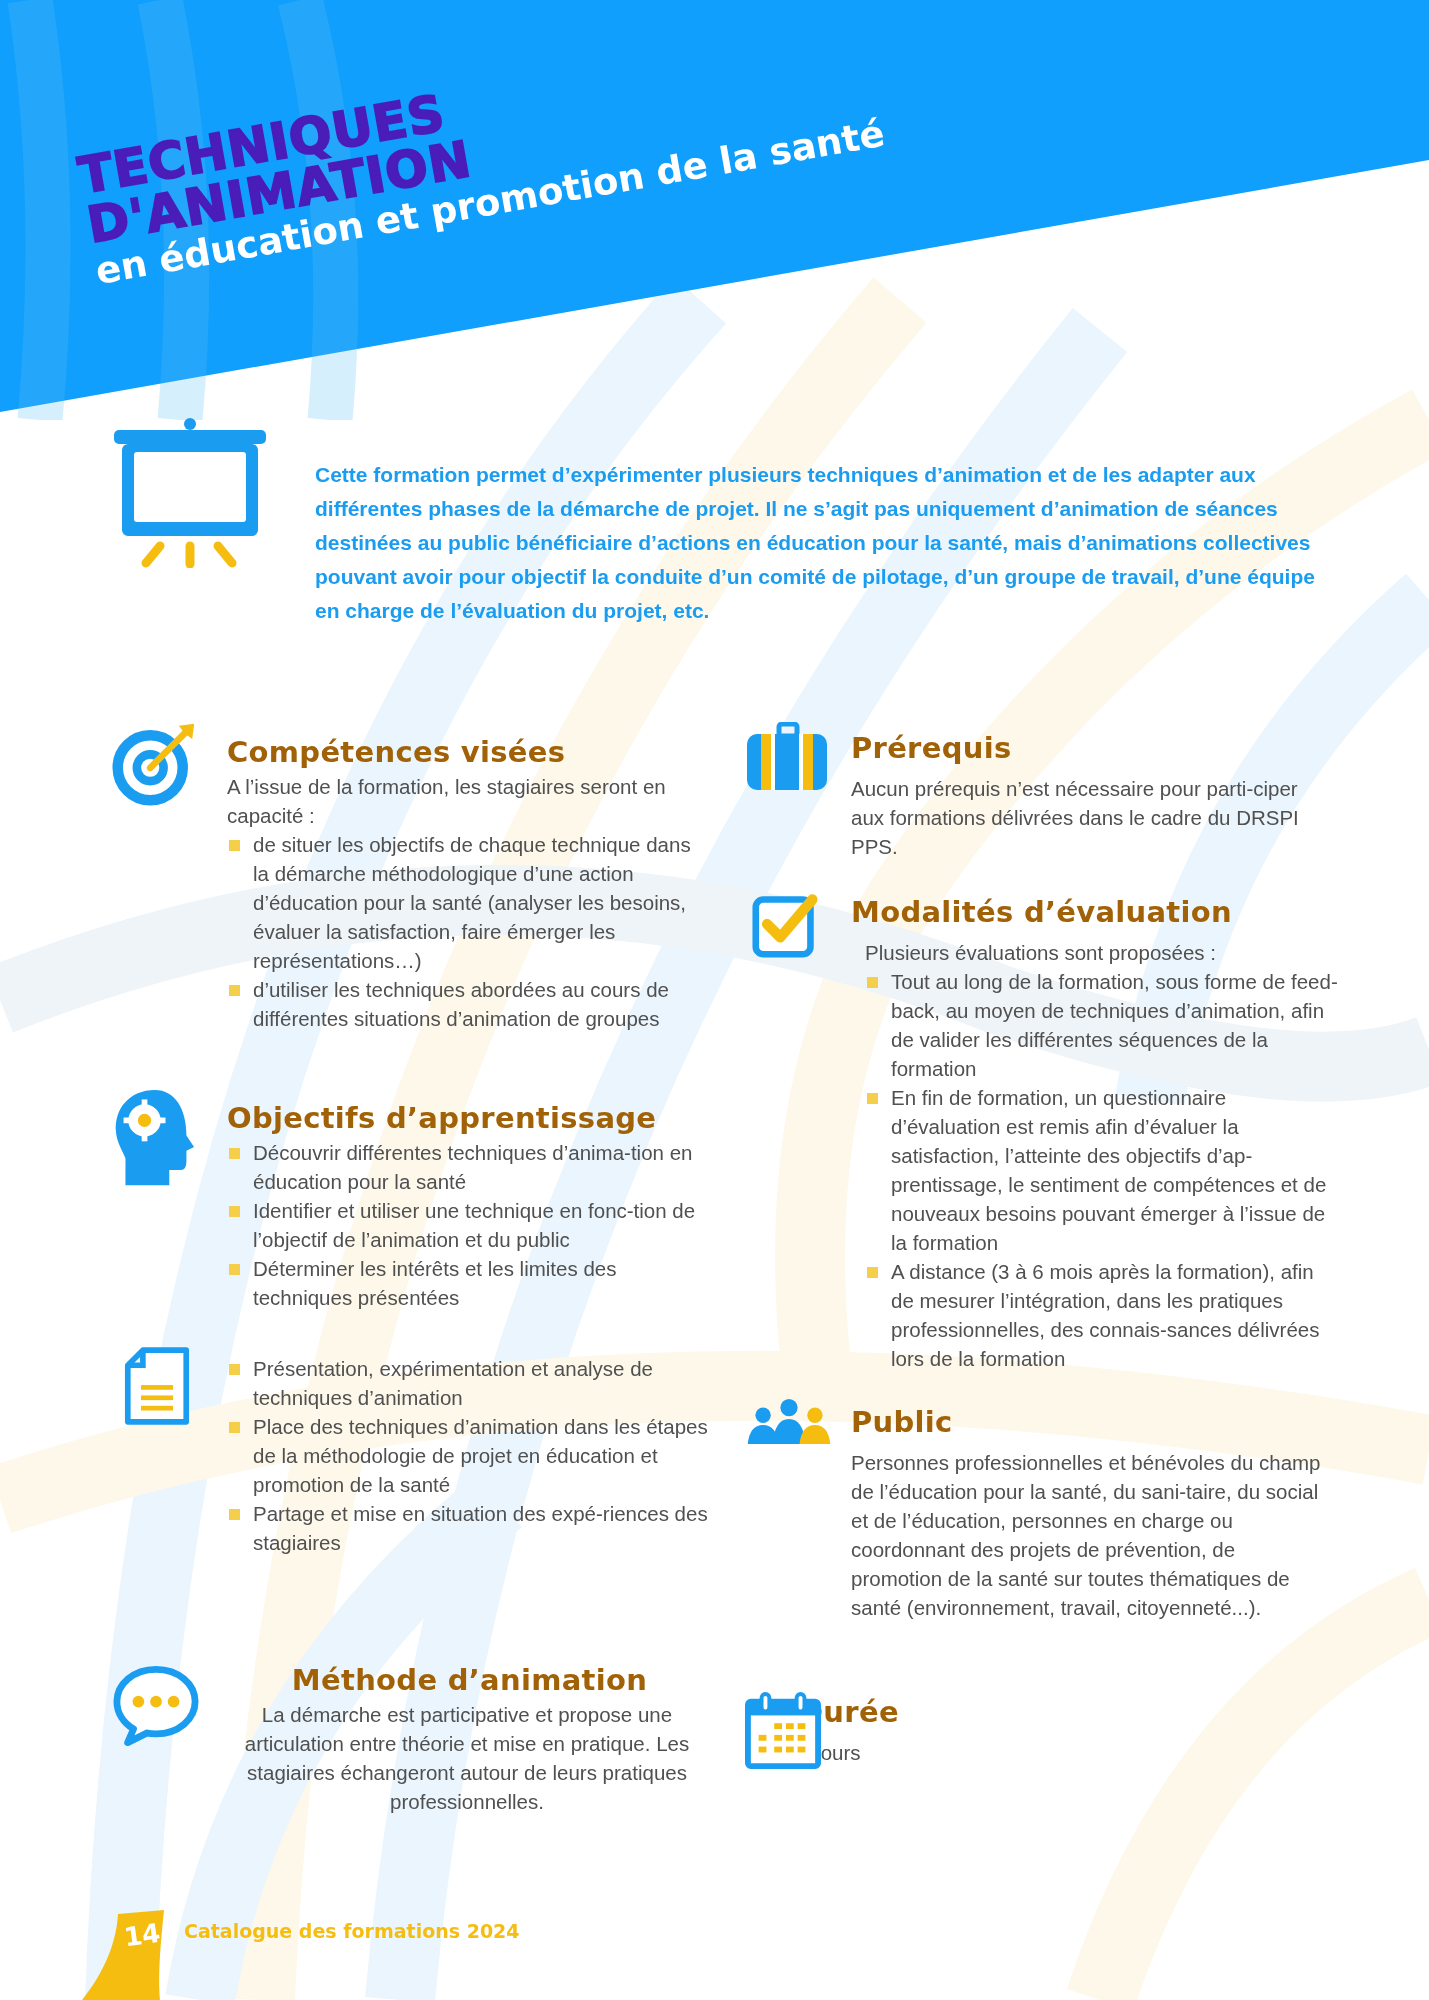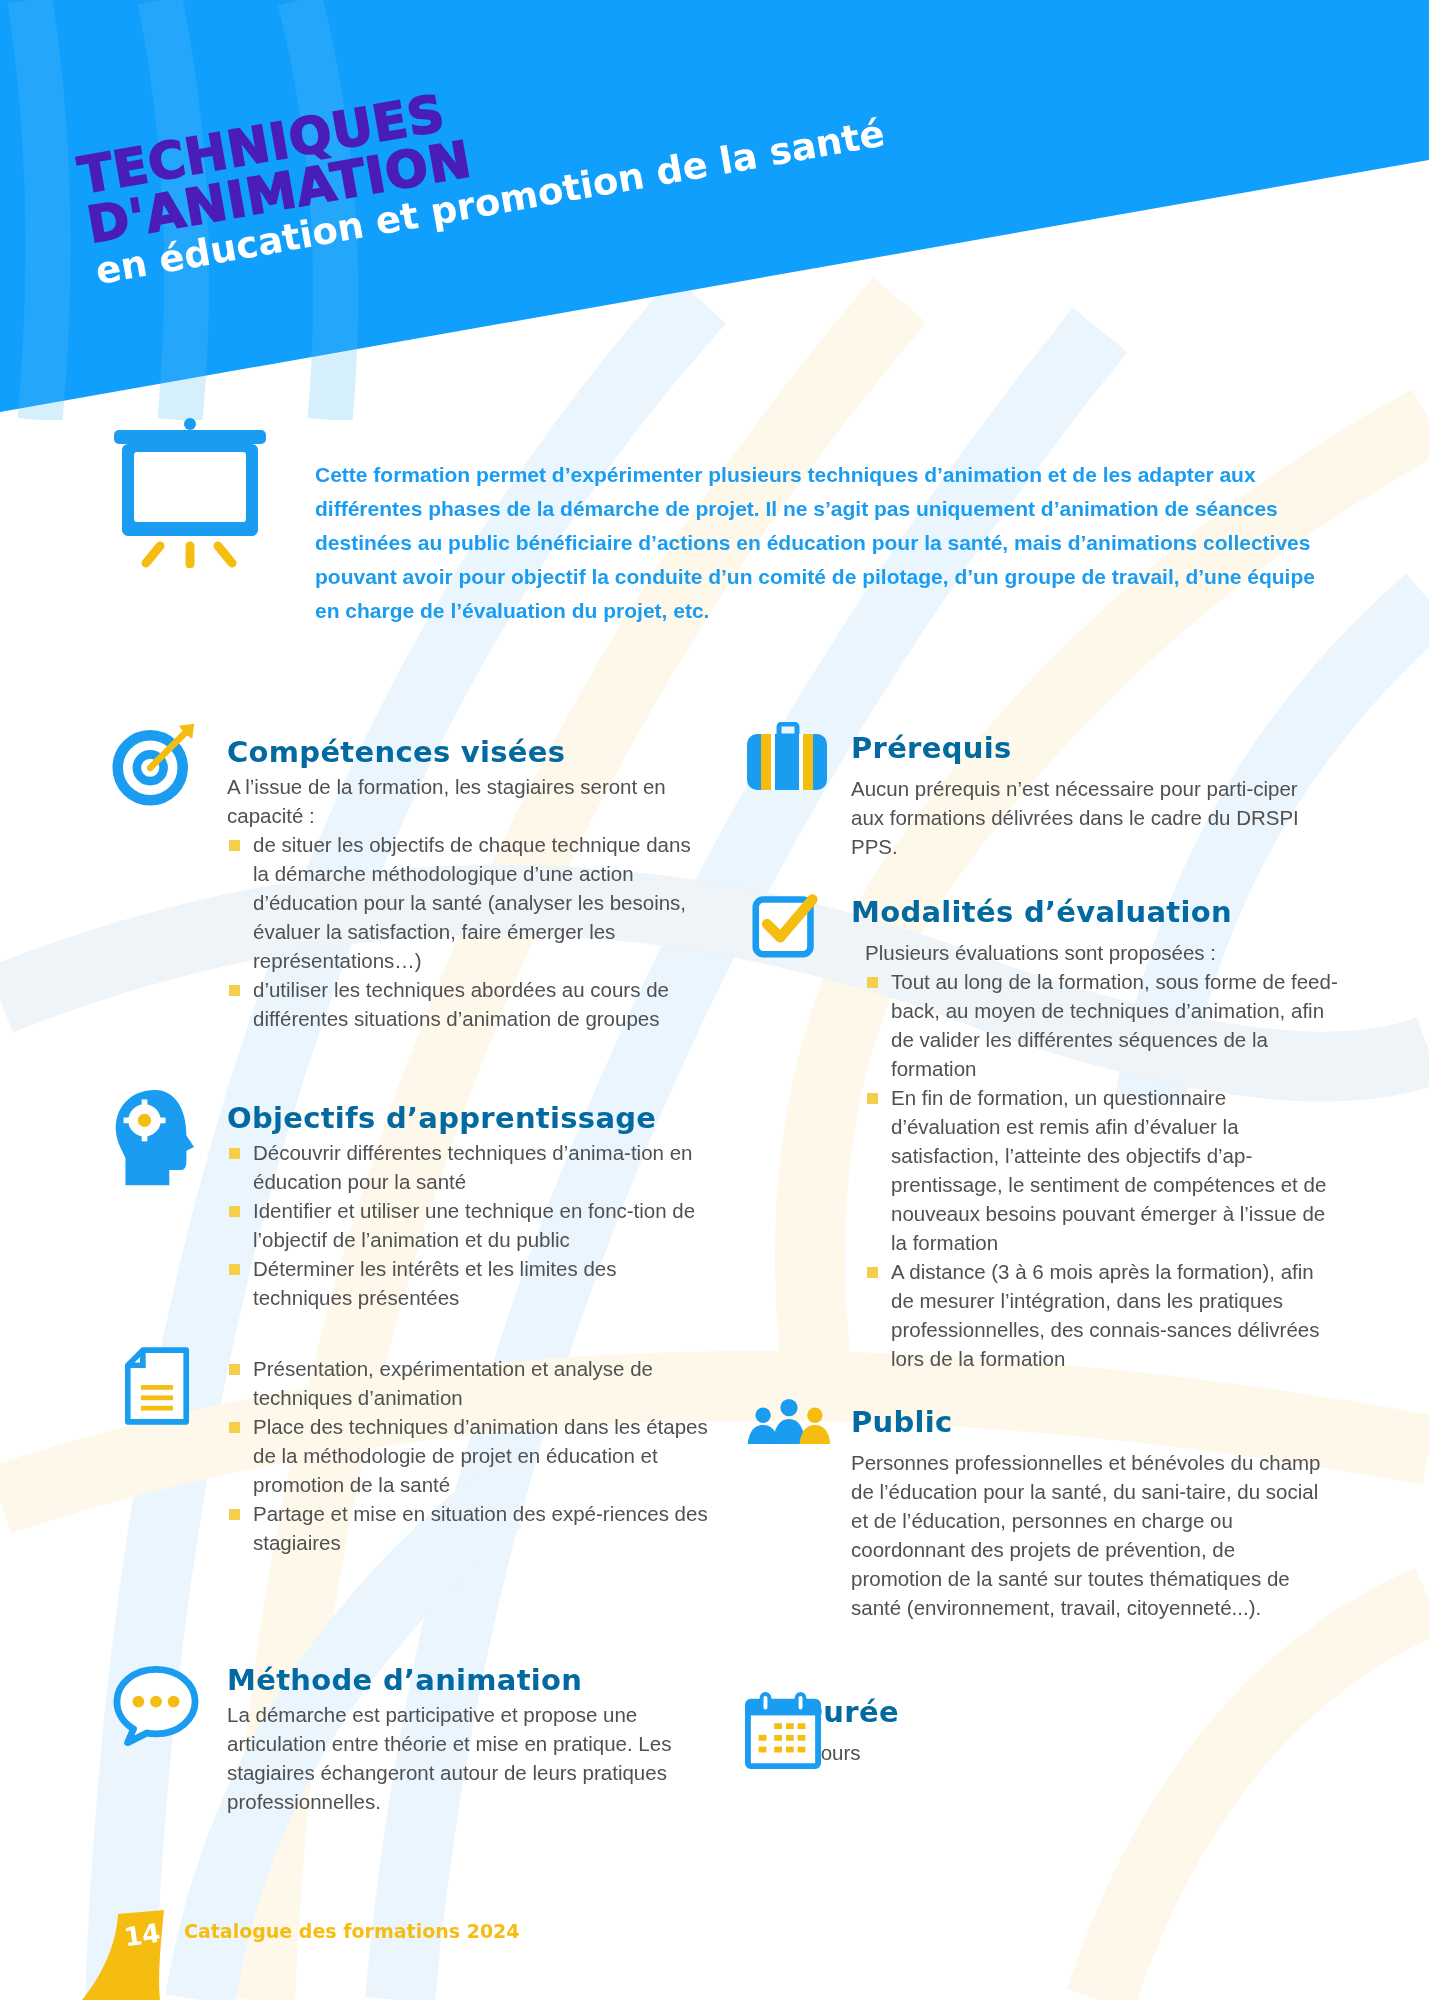--- a/index.html
+++ b/index.html
@@ -28,21 +28,21 @@
   .intro { position: absolute; left: 112px; top: 418px; width: 1210px; z-index: 3; display: flex; }
   .intro-icon { width: 158px; height: 150px; flex: none; }
   .intro-text {
     margin-left: 45px; margin-top: 40px; width: 1000px;
     color: #1a9cf0; font-weight: bold; font-size: 21px; line-height: 34px;
   }
 
   .section { position: absolute; z-index: 3; }
   .sec-icon { position: absolute; left: 0; top: 0; }
   .sec-title {
-    font-family: "DejaVu Sans", sans-serif; font-weight: bold; color: #0369a1;
+    font-family: "DejaVu Sans", sans-serif; font-weight: bold; color: #a16207;
     font-size: 29px; line-height: 36px; letter-spacing: 0.3px;
   }
   .sec-body { color: #505050; font-size: 20.5px; line-height: 29px; margin-top: 2px; }
   .sec-body ul { list-style: none; }
   .sec-body li { position: relative; padding-left: 26px; }
   .sec-body li::before {
     content: ""; position: absolute; left: 2px; top: 10px; width: 11px; height: 11px; background: #f6cf4a;
   }
 
   .footer { position: absolute; left: 0; top: 1900px; width: 600px; height: 100px; z-index: 3; }
@@ -156,21 +156,21 @@
     <div class="sec-body">
       <ul>
         <li>Présentation, expérimentation et analyse de techniques d’animation</li>
         <li>Place des techniques d’animation dans les étapes de la méthodologie de projet en éducation et promotion de la santé</li>
         <li>Partage et mise en situation des expé-riences des stagiaires</li>
       </ul>
     </div>
   </div>
 </div>
 
-<div class="section" style="left:112px; top:1660px; width:600px;">
+<div class="section" style="left:112px; top:1660px; width:600px;text-align:center;">
   <svg class="sec-icon" viewBox="0 0 90 85" style="width:88px;height:84px;left:0;top:4px;">
     <path d="M 45 5 C 22 5 5 20 5 38 C 5 50 12 60 22 66 L 16 80 L 36 70 C 39 71 42 71 45 71 C 68 71 85 56 85 38 C 85 20 68 5 45 5 Z" fill="#ffffff" stroke="#1a9cf0" stroke-width="7" stroke-linejoin="round"></path>
     <circle cx="27" cy="38" r="6" fill="#f6bd11"></circle>
     <circle cx="45" cy="38" r="6" fill="#f6bd11"></circle>
     <circle cx="63" cy="38" r="6" fill="#f6bd11"></circle>
   </svg>
   <div style="margin-left:115px; margin-top:2px;">
     <div class="sec-title">Méthode d’animation</div>
     <div class="sec-body">
       <p style="width:480px;">La démarche est participative et propose une articulation entre théorie et mise en pratique. Les stagiaires échangeront autour de leurs pratiques professionnelles.</p>

